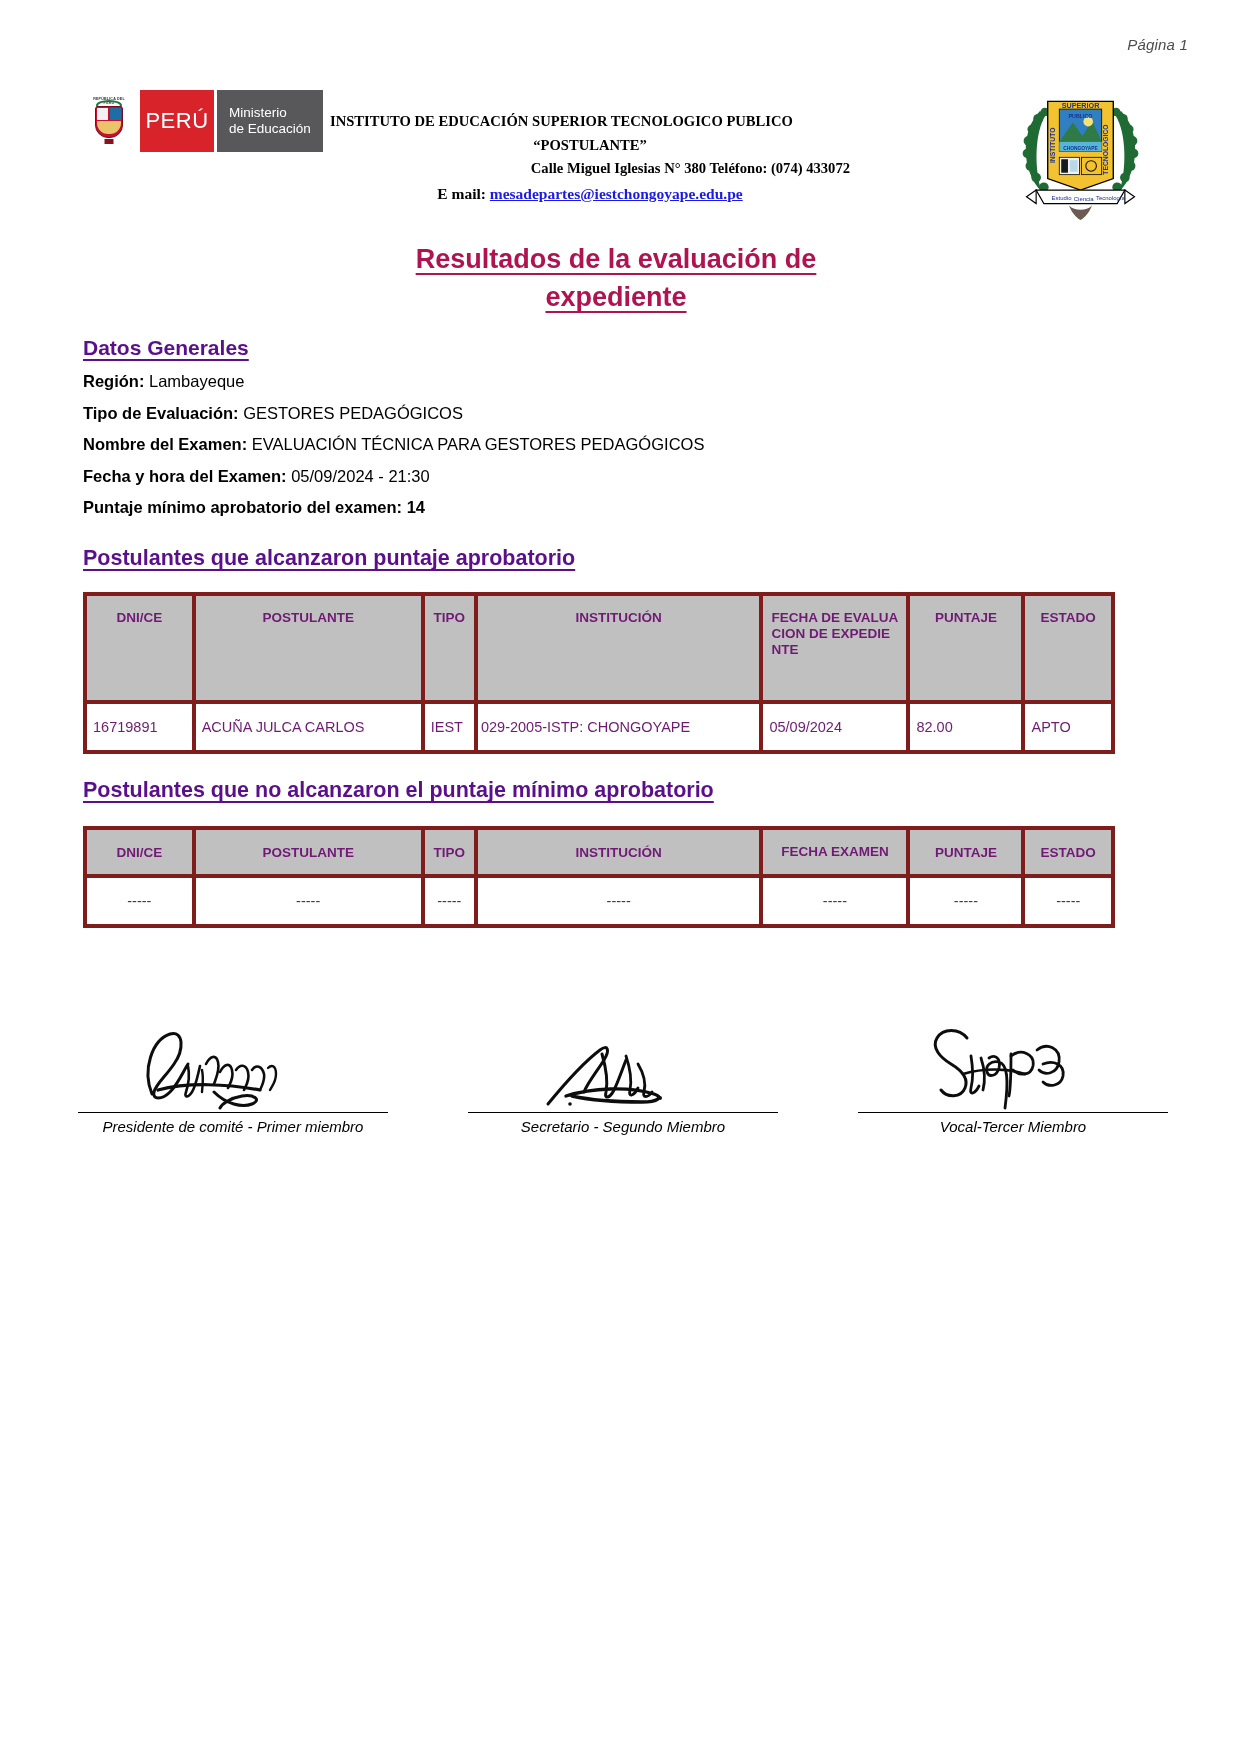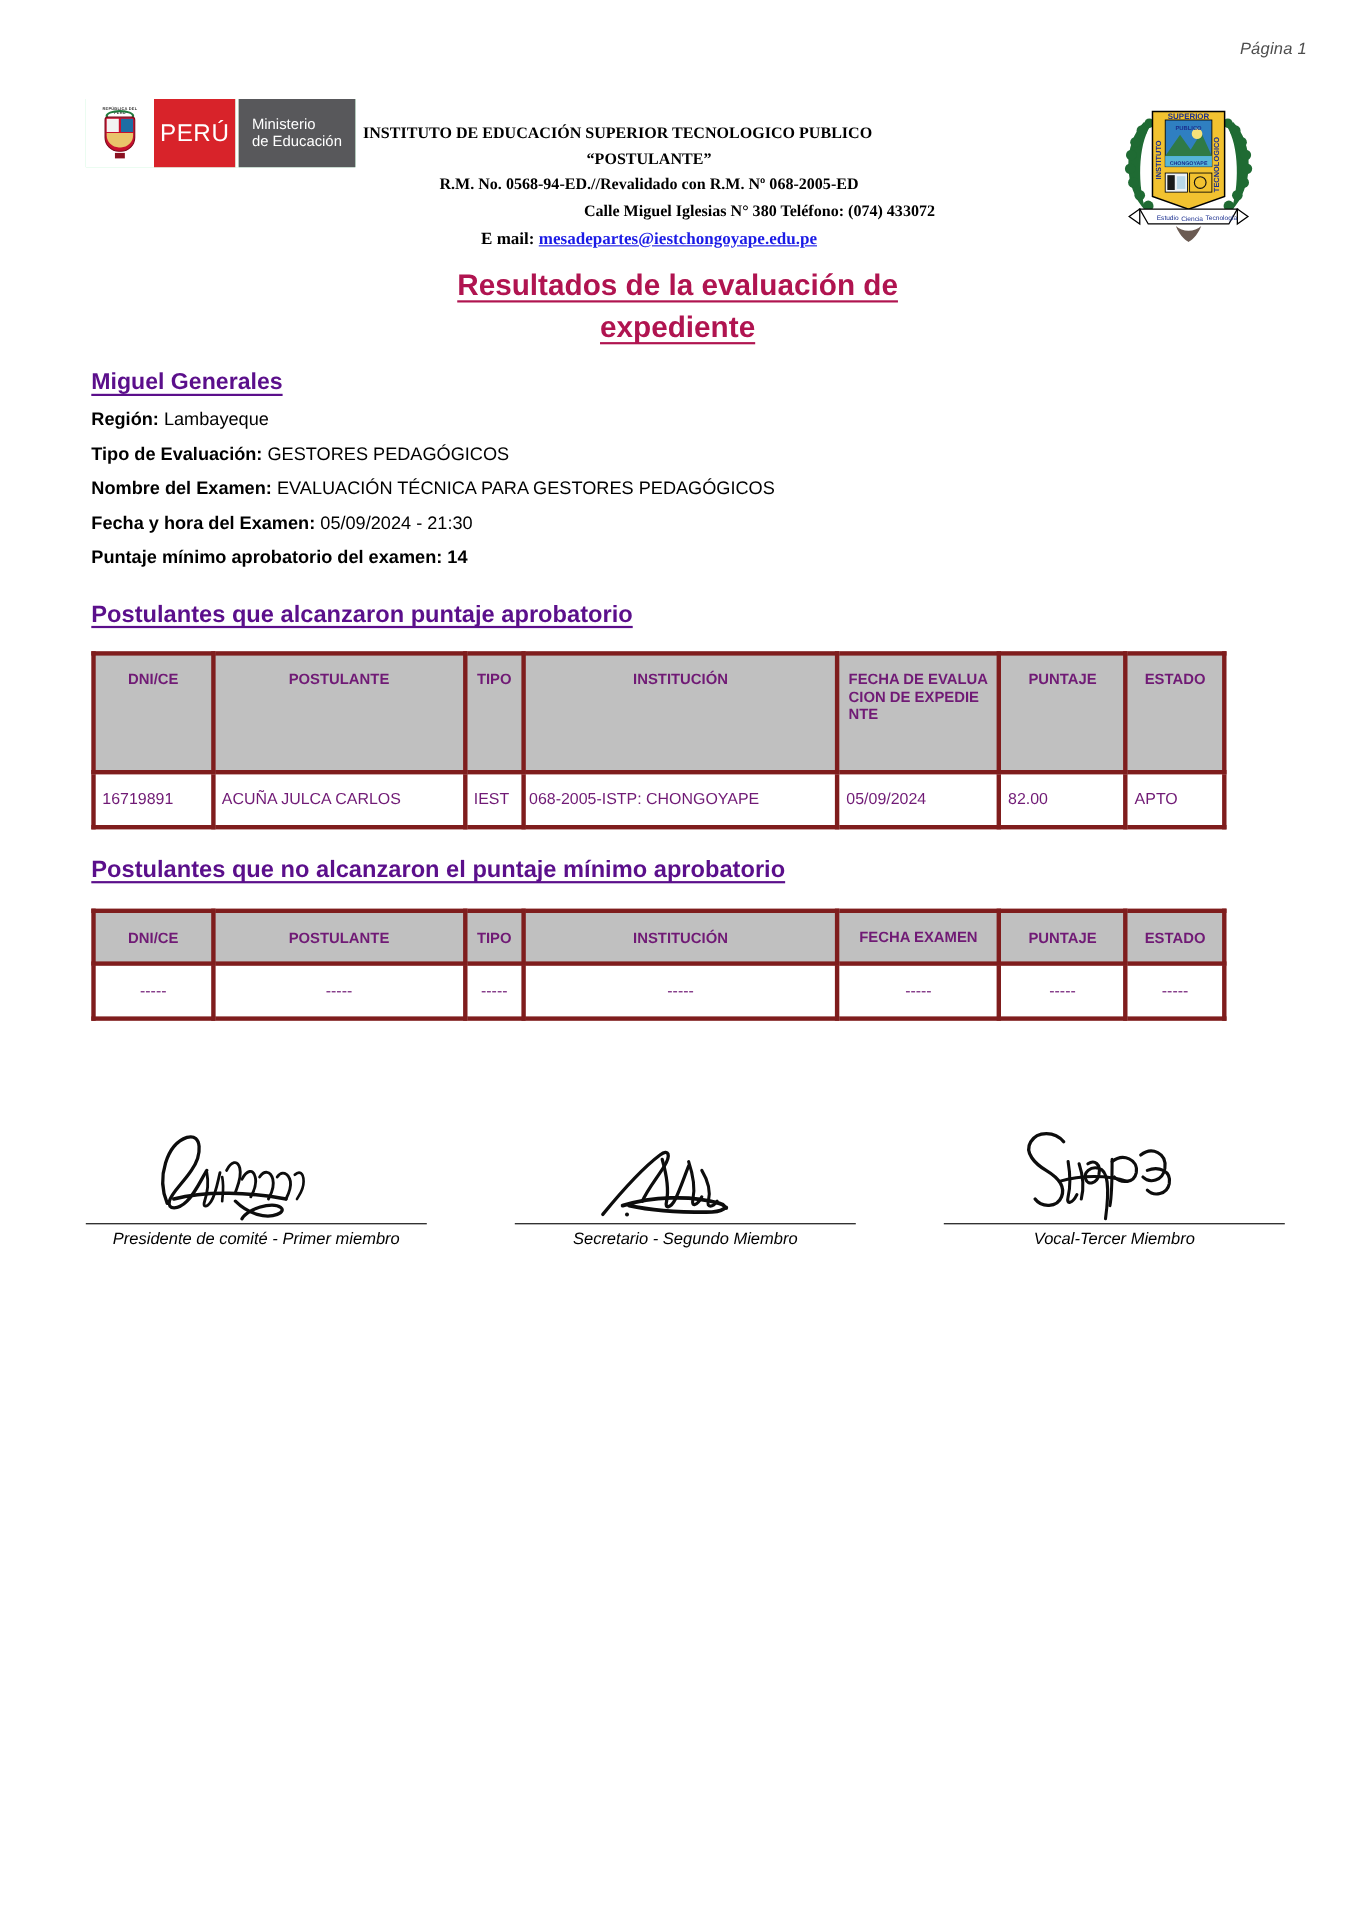--- a/index.html
+++ b/index.html
@@ -359,21 +359,20 @@
     <div class="minedu-sep"></div>
     <div class="minedu-min">
       <span>Ministerio</span>
       <span>de Educación</span>
     </div>
   </div>
 
   <div class="inst-text">
     <div class="l1">INSTITUTO DE EDUCACIÓN SUPERIOR TECNOLOGICO PUBLICO</div>
     <div class="l2">“POSTULANTE”</div>
-    <div class="l3">R.M. No. 0568-94-ED.//Revalidado con R.M. Nº 068-2005-ED</div>
     <div class="l4">Calle Miguel Iglesias N° 380 Teléfono: (074) 433072</div>
     <div class="l5">
       <span>E mail:</span>
       <a class="mail-link" href="#">mesadepartes@iestchongoyape.edu.pe</a>
     </div>
   </div>
 
   <div class="emblem">
     <svg viewBox="0 0 140 145" width="135" height="140" xmlns="http://www.w3.org/2000/svg">
 
@@ -432,21 +431,21 @@
     </svg>
   </div>
 </div>
 
 <div class="doc-title">
   <span>Resultados de la evaluación de</span><br>
   <span>expediente </span>
 </div>
 
 <div class="section-generales">
-  <div class="h-generales">Miguel Generales</div>
+  <div class="h-generales">Datos Generales</div>
 
   <div class="datarow">
     <b>Región:</b>
     <span>Lambayeque</span>
   </div>
   <div class="datarow">
     <b>Tipo de Evaluación:</b>
     <span>GESTORES PEDAGÓGICOS</span>
   </div>
   <div class="datarow">
@@ -483,21 +482,21 @@
       <th class="th-fecha">FECHA DE EVALUA CION DE EXPEDIE NTE</th>
       <th>PUNTAJE</th>
       <th>ESTADO</th>
     </tr>
   </thead>
   <tbody>
     <tr>
       <td>16719891</td>
       <td>ACUÑA JULCA CARLOS</td>
       <td>IEST</td>
-      <td class="c-inst">068-2005-ISTP: CHONGOYAPE</td>
+      <td class="c-inst">029-2005-ISTP: CHONGOYAPE</td>
       <td>05/09/2024</td>
       <td>82.00</td>
       <td>APTO</td>
     </tr>
   </tbody>
 </table>
 
 <div class="h-table" id="h-desaprobados">Postulantes que no alcanzaron el puntaje mínimo aprobatorio</div>
 
 <table class="result-table" id="tbl-desaprobados">

